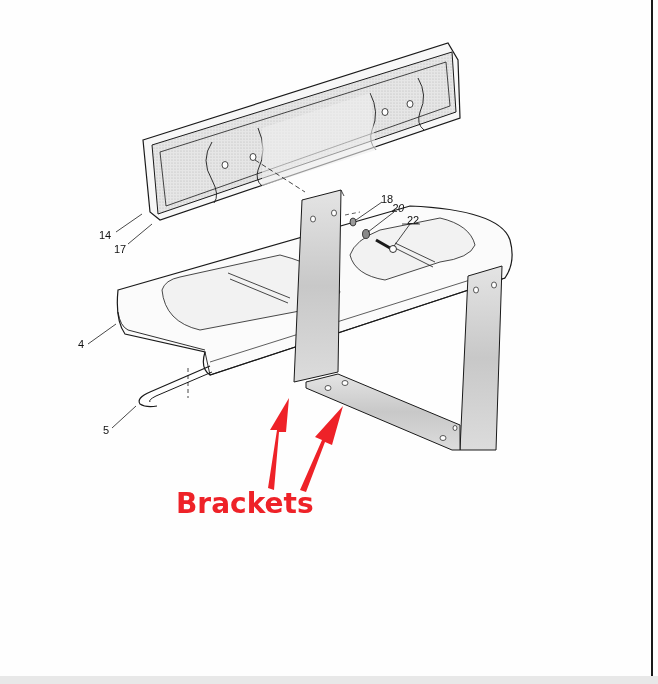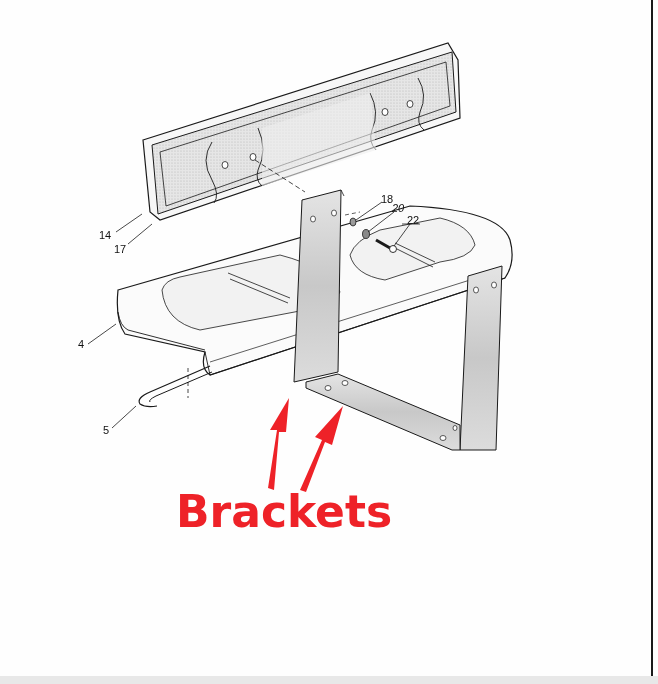--- a/index.html
+++ b/index.html
@@ -2,21 +2,21 @@
 <html><head>
 <meta charset="utf-8">
 <style>
   html, body { margin: 0; padding: 0; background: #ffffff; }
   body { width: 658px; height: 684px; position: relative; overflow: hidden; font-family: "Liberation Sans", sans-serif; }
   .canvas { position: absolute; left: 0; top: 0; width: 658px; height: 684px; background: #fefefe; }
   .right-border { position: absolute; left: 651px; top: 0; width: 2px; height: 676px; background: #1a1a1a; }
   .bottom-strip { position: absolute; left: 0; top: 676px; width: 658px; height: 8px; background: #e8e8e8; }
   svg.diagram { position: absolute; left: 0; top: 0; }
   .callout { position: absolute; font-size: 11px; color: #111; font-family: "Liberation Sans", sans-serif; }
-  .annotation-label { position: absolute; left: 176px; top: 490px; font-size: 44px; font-weight: bold; color: #ee2228; font-family: "DejaVu Sans", sans-serif; letter-spacing: 0px; line-height: 1; }
+  .annotation-label { position: absolute; left: 176px; top: 490px; font-size: 28px; font-weight: bold; color: #ee2228; font-family: "DejaVu Sans", sans-serif; letter-spacing: 0px; line-height: 1; }
 </style>
 </head>
 <body>
 
 <div class="canvas">
 
   <svg class="diagram" width="658" height="684" viewBox="0 0 658 684">
     <defs>
       <pattern id="stipple" width="3" height="3" patternUnits="userSpaceOnUse">
         <rect width="3" height="3" fill="#e6e6e6"></rect>

